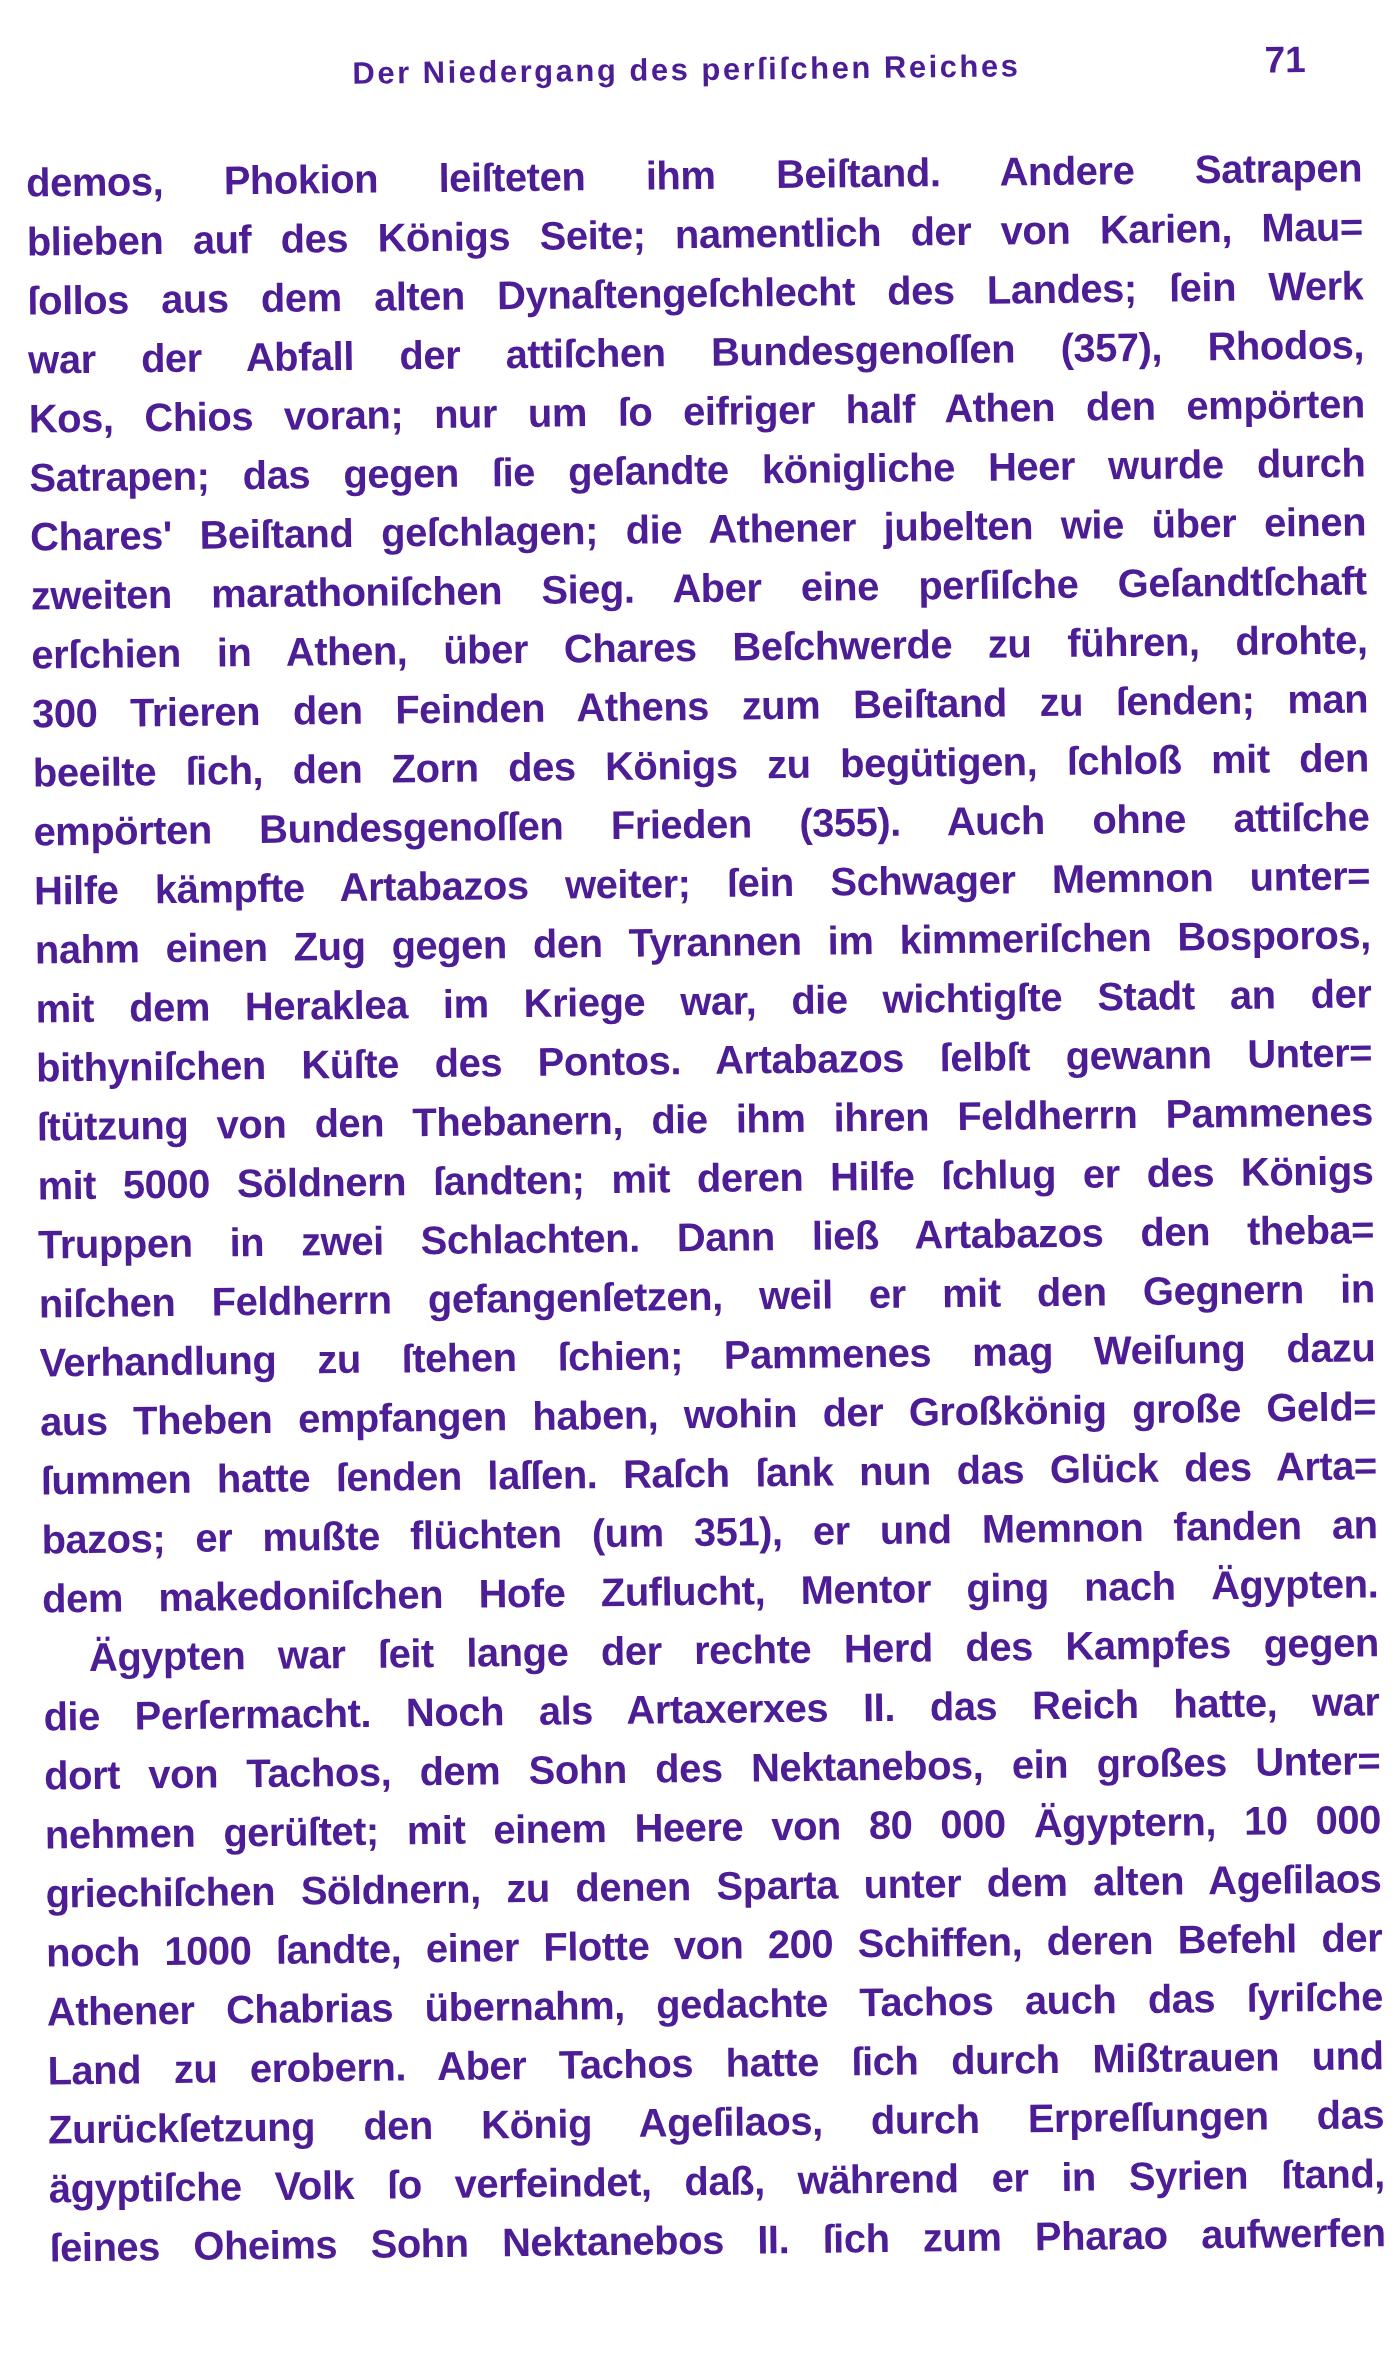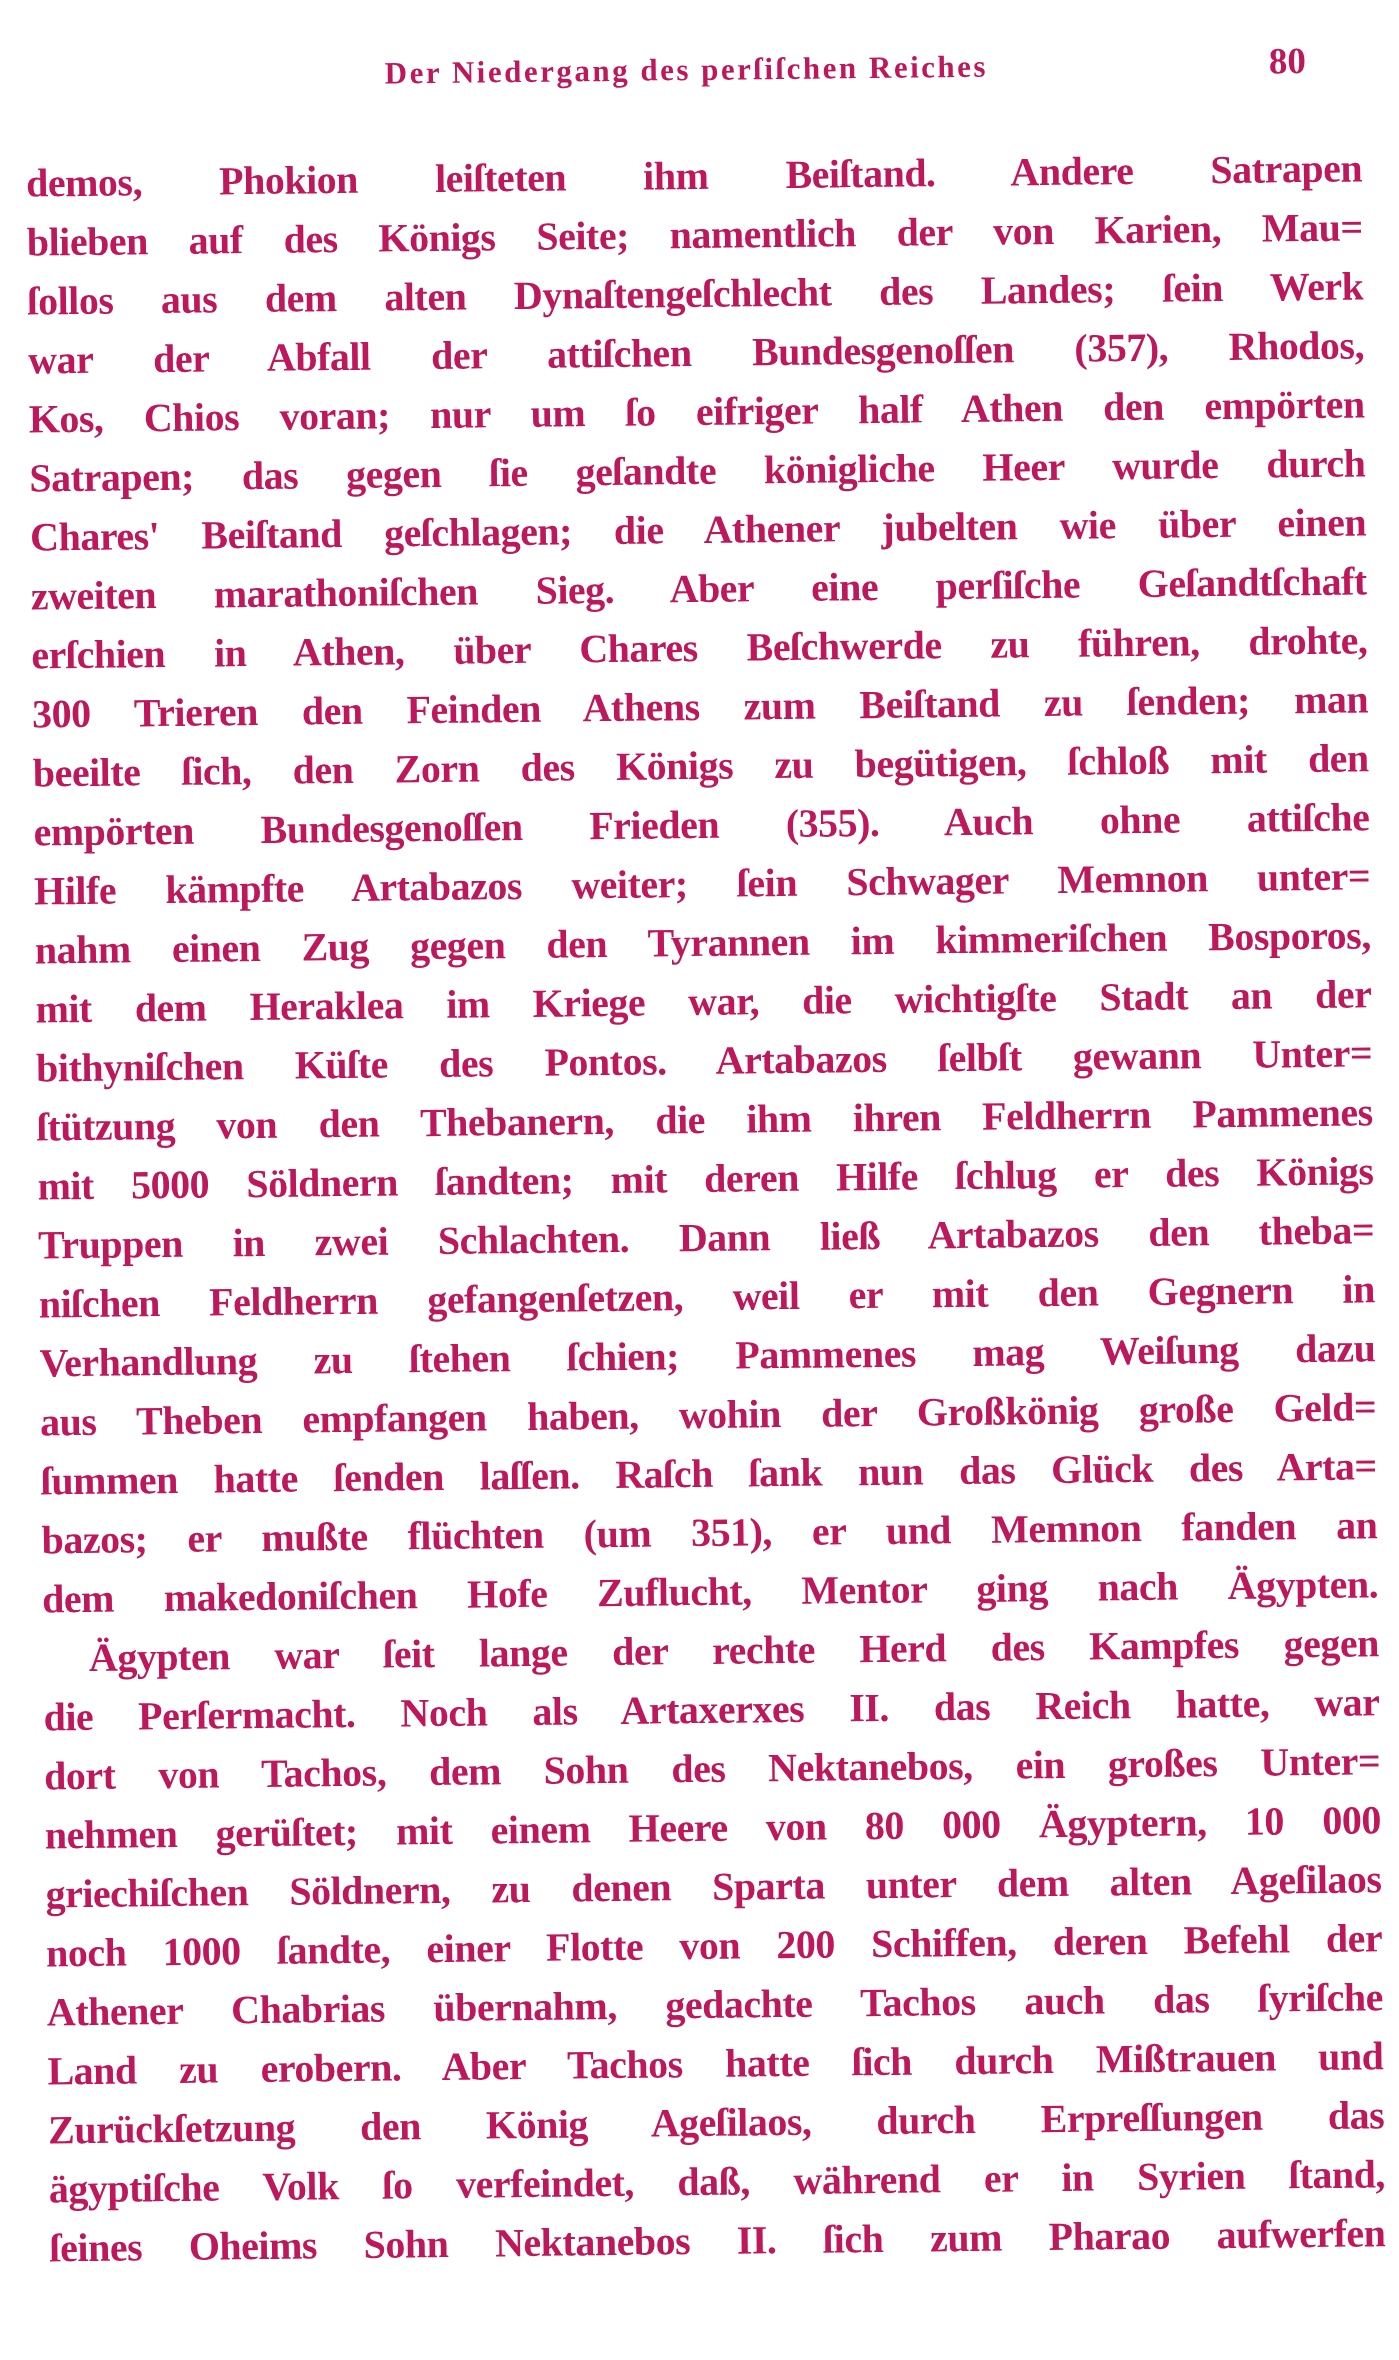--- a/index.html
+++ b/index.html
@@ -5,22 +5,22 @@
   html, body {
     margin: 0;
     padding: 0;
     background: #ffffff;
   }
   .page {
     position: relative;
     width: 1399px;
     height: 2360px;
     background: #ffffff;
-    color: #be185d;
-    font-family: Liberation Serif, serif;
+    color: #4c1d95;
+    font-family: Liberation Sans, sans-serif;
     overflow: hidden;
   }
   .content {
     position: absolute;
     left: 0; top: 0;
     width: 100%; height: 100%;
     transform: rotate(-0.65deg);
     transform-origin: 50% 52%;
   }
   .header-title {
@@ -65,21 +65,21 @@
   .text-line.indent {
     text-indent: 46px;
   }
 </style>
 </head>
 <body>
 
 <div class="page">
   <div class="content">
     <div class="header-title">Der Niedergang des perſiſchen Reiches</div>
-    <div class="page-number">80</div>
+    <div class="page-number">71</div>
     <div class="body-block" id="page-body">
         <div class="text-line">demos, Phokion leiſteten ihm Beiſtand. Andere Satrapen</div>
         <div class="text-line">blieben auf des Königs Seite; namentlich der von Karien, Mau=</div>
         <div class="text-line">ſollos aus dem alten Dynaſtengeſchlecht des Landes; ſein Werk</div>
         <div class="text-line">war der Abfall der attiſchen Bundesgenoſſen (357), Rhodos,</div>
         <div class="text-line">Kos, Chios voran; nur um ſo eifriger half Athen den empörten</div>
         <div class="text-line">Satrapen; das gegen ſie geſandte königliche Heer wurde durch</div>
         <div class="text-line">Chares' Beiſtand geſchlagen; die Athener jubelten wie über einen</div>
         <div class="text-line">zweiten marathoniſchen Sieg. Aber eine perſiſche Geſandtſchaft</div>
         <div class="text-line">erſchien in Athen, über Chares Beſchwerde zu führen, drohte,</div>

